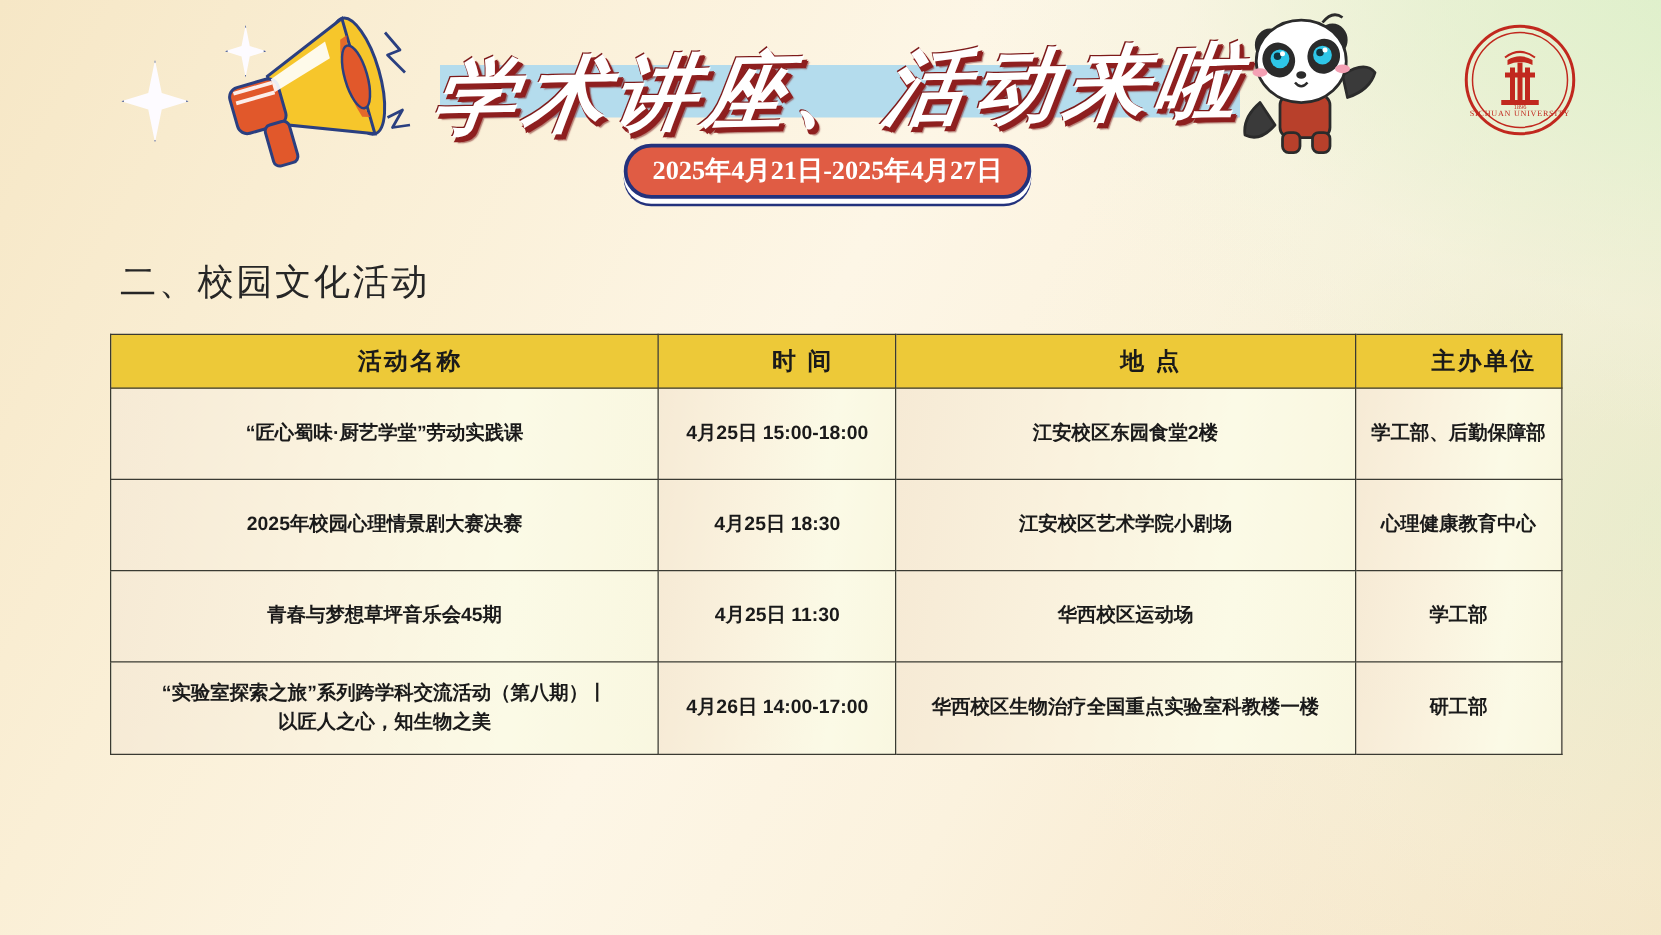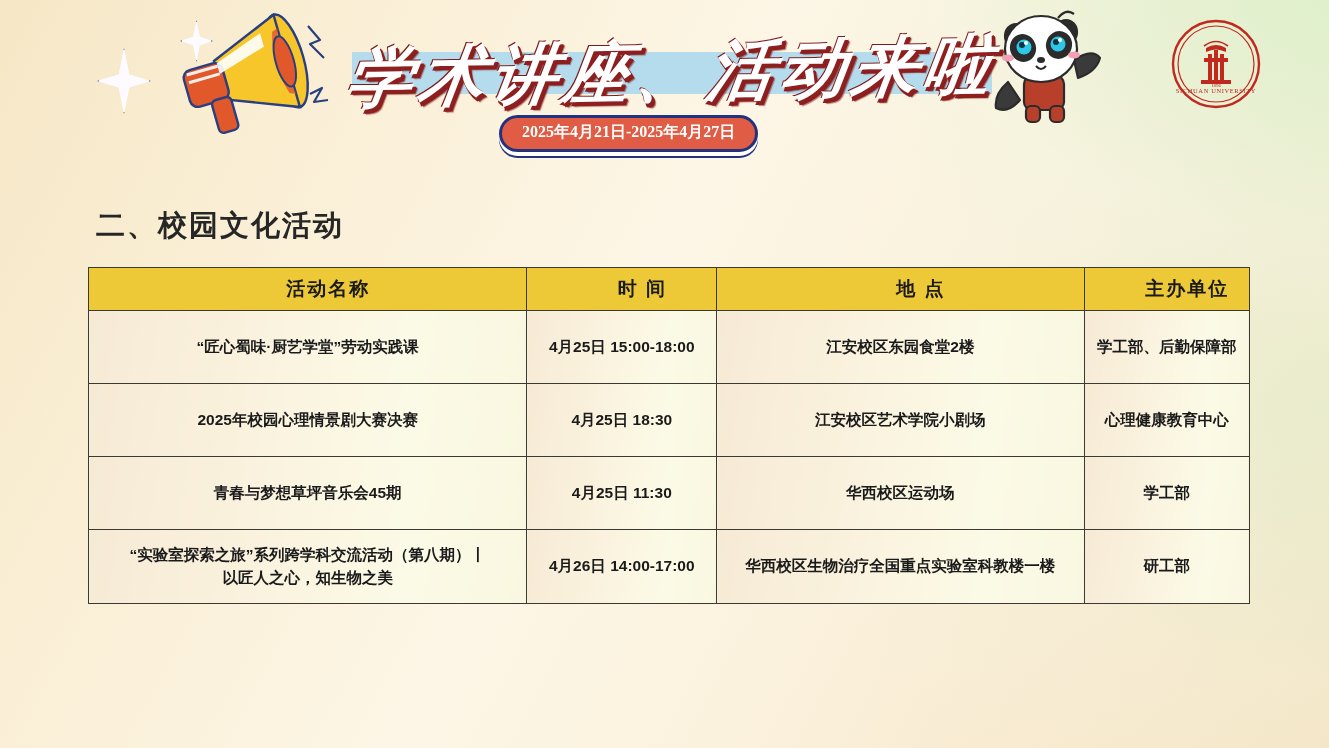--- a/index.html
+++ b/index.html
@@ -52,35 +52,34 @@
   
   .date-pill {
     position:absolute; left:499px; top:115px;
     padding:4px 20px 6px;
     background:#e05c44;
     border:3px solid #23327d;
     border-radius:24px;
     box-shadow:0 4px 0 #fff, 0 6px 0 #23327d;
     color:#fff;
     font-family:"Liberation Serif","DejaVu Serif",serif;
-    font-size:16px; font-weight:bold; letter-spacing:0px; white-space:nowrap;
+    font-size:21px; font-weight:bold; letter-spacing:0px; white-space:nowrap;
   }
 
   
   .panda { position:absolute; left:988px; top:6px; width:118px; height:122px; }
 
   
   .seal { position:absolute; left:1170px; top:18px; width:92px; height:92px; }
 
   
   .section-title {
     position:absolute; left:96px; top:206px;
     font-size:29px; color:#262626; letter-spacing:2px;
     font-family:"Liberation Sans","DejaVu Sans",sans-serif;
-    font-weight:bold;
   }
 
   
   .tbl-wrap { position:absolute; left:88px; top:267px; width:1162px; }
   table { border-collapse:collapse; width:1162px; table-layout:fixed; }
   th, td {
     border:1px solid #3a3a32;
     text-align:center; vertical-align:middle;
     font-weight:bold; color:#1a1a1a;padding-left:41px;
   }

